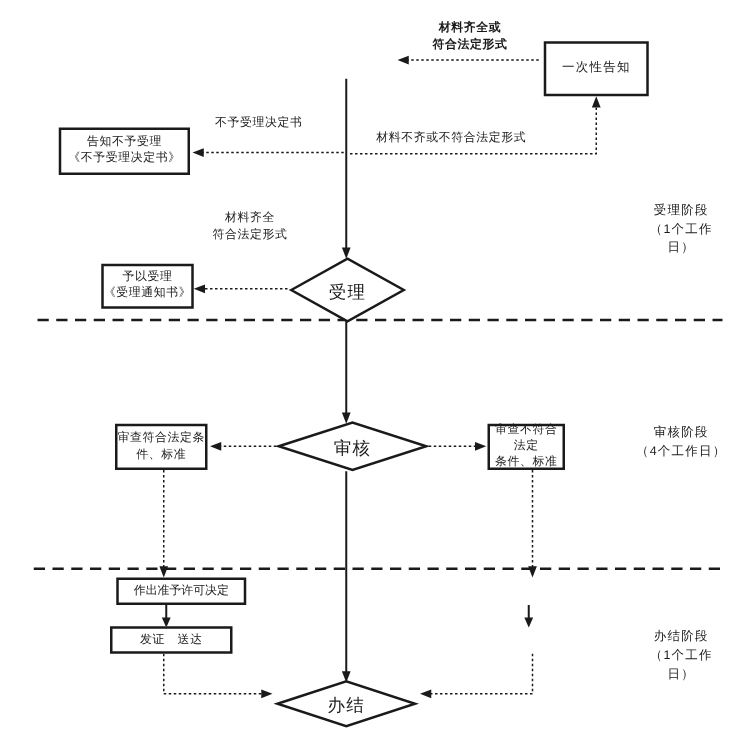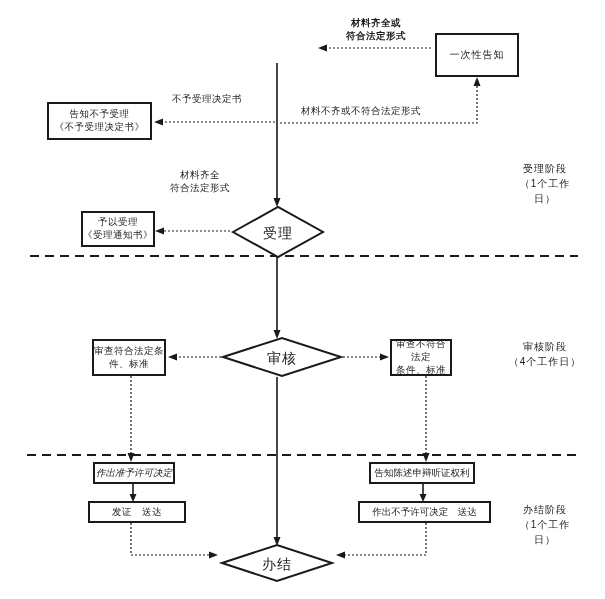--- a/index.html
+++ b/index.html
@@ -149,35 +149,29 @@
   <div class="node small" style="left:92px;top:339px;width:74px;height:37px;">
     <span>审查符合法定条</span>
     <span>件、标准</span>
   </div>
 
   <div class="node small" style="left:390px;top:339px;width:62px;height:37px;">
     <span>审查不符合法定</span>
     <span>条件、标准</span>
   </div>
 
-  <div class="node small" style="left:93px;top:462px;width:82px;height:22px;letter-spacing:0;font-style:italic;">
+  <div class="node small" style="left:93px;top:462px;width:104px;height:22px;letter-spacing:0;">
     <span>作出准予许可决定</span>
   </div>
 
   <div class="node small" style="left:88px;top:501px;width:98px;height:22px;">
     <span>发证　送达</span>
   </div>
 
-  <div class="node small" style="left:369px;top:462px;width:106px;height:22px;letter-spacing:0;">
-    <span>告知陈述申辩听证权利</span>
-  </div>
-
-  <div class="node small" style="left:358px;top:501px;width:133px;height:22px;letter-spacing:0;">
-    <span>作出不予许可决定　送达</span>
-  </div>
+
 
   <div class="dia-text" style="left:248px;top:225px;width:60px;">受理</div>
   <div class="dia-text" style="left:252px;top:350px;width:60px;">审核</div>
   <div class="dia-text" style="left:247px;top:556px;width:60px;">办结</div>
 
   <div class="lbl center" style="left:329px;top:16px;width:94px;font-weight:bold;">
     <span>材料齐全或</span><br>
     <span>符合法定形式</span>
   </div>
 

